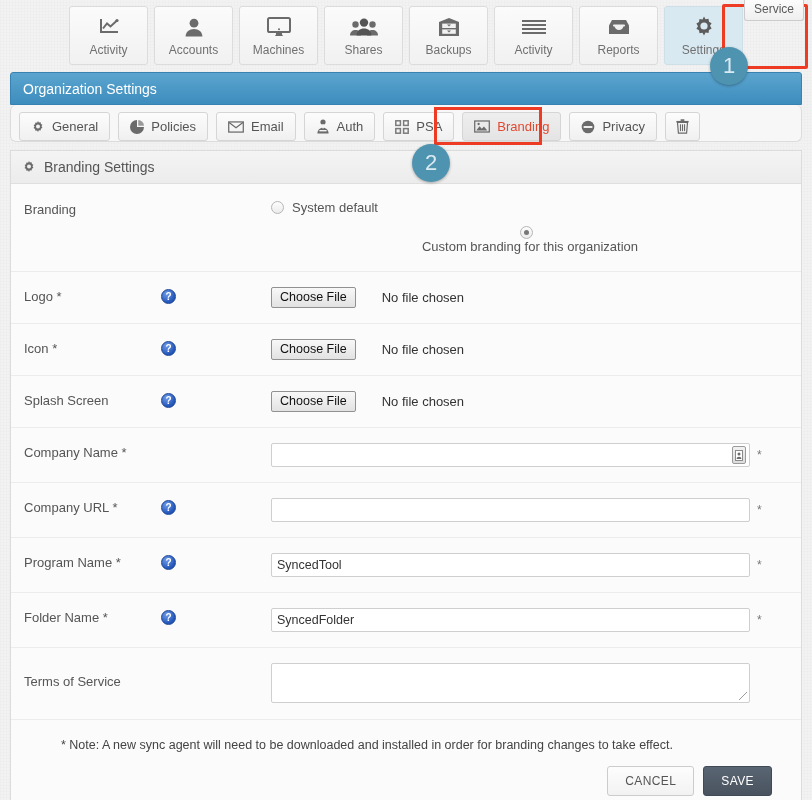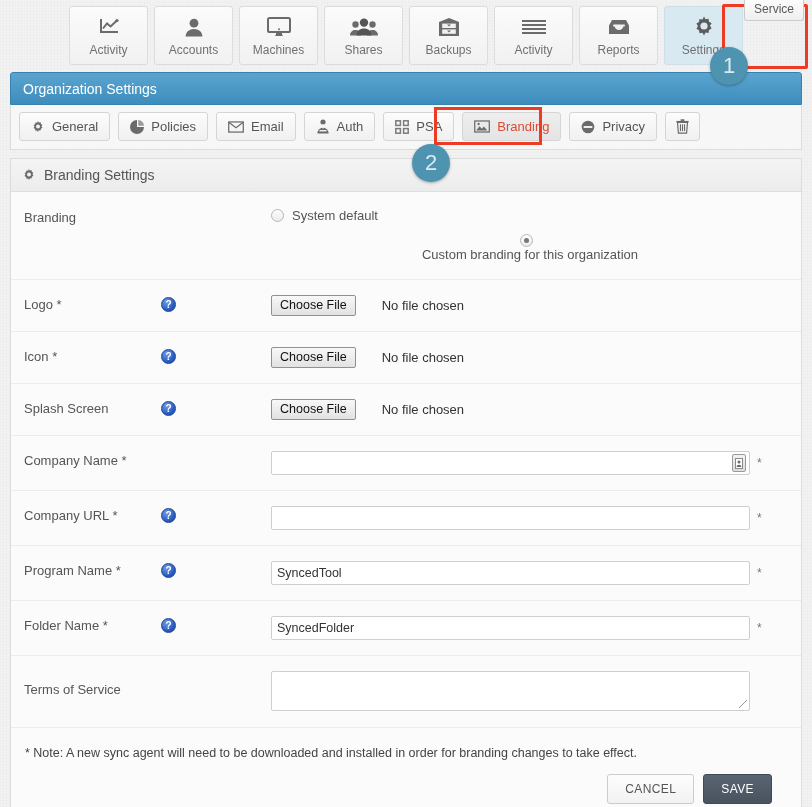--- a/index.html
+++ b/index.html
@@ -118,25 +118,26 @@
     box-sizing: border-box;
   }
 
   
   .subtabs {
     margin: 0 10px;
     background: #f7f7f7;
     border-left: 1px solid #dcdcdc;
     border-right: 1px solid #dcdcdc;
     border-bottom: 1px solid #dcdcdc;
-    padding: 7px 8px 8px 8px;
+    padding: 7px 8px 0 8px;
     display: flex;
     align-items: center;
     position: relative;
     box-sizing: border-box;
+    border-radius: 6px;
   }
   .subtab {
     height: 29px;
     border: 1px solid #d5d5d5;
     border-radius: 3px;
     background: linear-gradient(#fcfcfc, #f0f0f0);
     display: flex; align-items: center;
     padding: 0 11px;
     margin-right: 8px;
     box-sizing: border-box;
@@ -286,20 +287,21 @@
     background:
       linear-gradient(135deg, transparent 0 45%, #9a9a9a 45% 55%, transparent 55% 100%);
   }
 
   .footer-row {
     padding: 18px 14px 16px 14px;
   }
   .note {
     font-size: 12.5px;
     color: #444;
+    margin-left: 36px;
   }
   .btn-bar {
     display: flex; justify-content: flex-end;
     margin-top: 14px;
     padding-right: 15px;
   }
   .btn {
     font-size: 12px;
     letter-spacing: 0.4px;
     border-radius: 3px;

